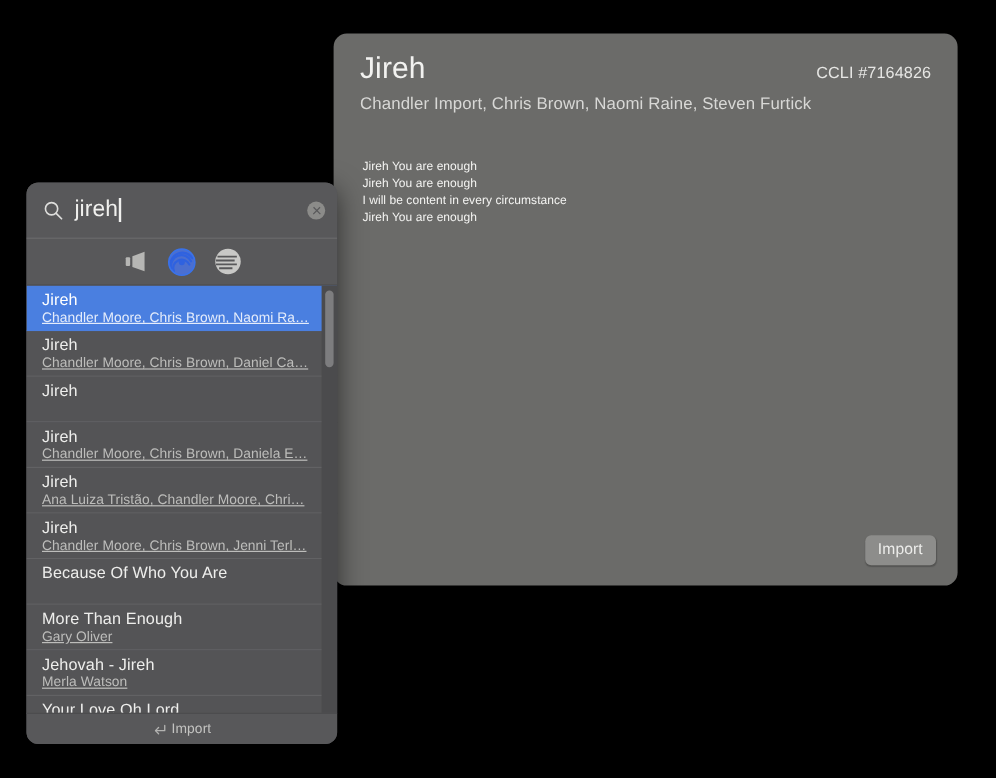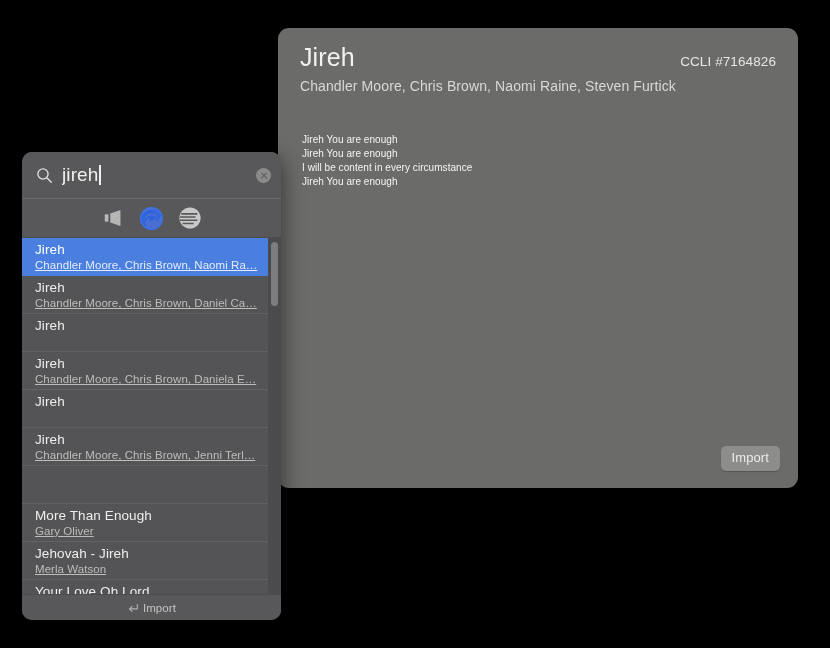--- a/index.html
+++ b/index.html
@@ -307,21 +307,21 @@
 
 <div id="root">
 
   <div id="preview-panel" style="background: rgb(107, 107, 105);">
 
     <div id="preview-header">
       <div class="preview-title-row">
         <div id="preview-title">Jireh</div>
         <div id="preview-ccli">CCLI #7164826</div>
       </div>
-      <div id="preview-authors">Chandler Moore, Chris Brown, Naomi Raine, Steven Furtick</div>
+      <div id="preview-authors">Chandler Import, Chris Brown, Naomi Raine, Steven Furtick</div>
     </div>
 
     <div id="preview-lyrics">Jireh You are enough
 Jireh You are enough
 I will be content in every circumstance
 Jireh You are enough</div>
 
     <button id="preview-import-button">Import</button>
   </div>
 
@@ -386,26 +386,28 @@
         </div>
         <div class="result-row">
           <div class="result-title">Jireh</div>
         </div>
         <div class="result-row">
           <div class="result-title">Jireh</div>
           <div class="result-sub">Chandler Moore, Chris Brown, Daniela E…</div>
         </div>
         <div class="result-row">
           <div class="result-title">Jireh</div>
+          <div class="result-sub">Ana Luiza Tristão, Chandler Moore, Chri…</div>
         </div>
         <div class="result-row">
           <div class="result-title">Jireh</div>
           <div class="result-sub">Chandler Moore, Chris Brown, Jenni Terl…</div>
         </div>
         <div class="result-row">
+          <div class="result-title">Because Of Who You Are</div>
         </div>
         <div class="result-row">
           <div class="result-title">More Than Enough</div>
           <div class="result-sub">Gary Oliver</div>
         </div>
         <div class="result-row">
           <div class="result-title">Jehovah - Jireh</div>
           <div class="result-sub">Merla Watson</div>
         </div>
         <div class="result-row">

